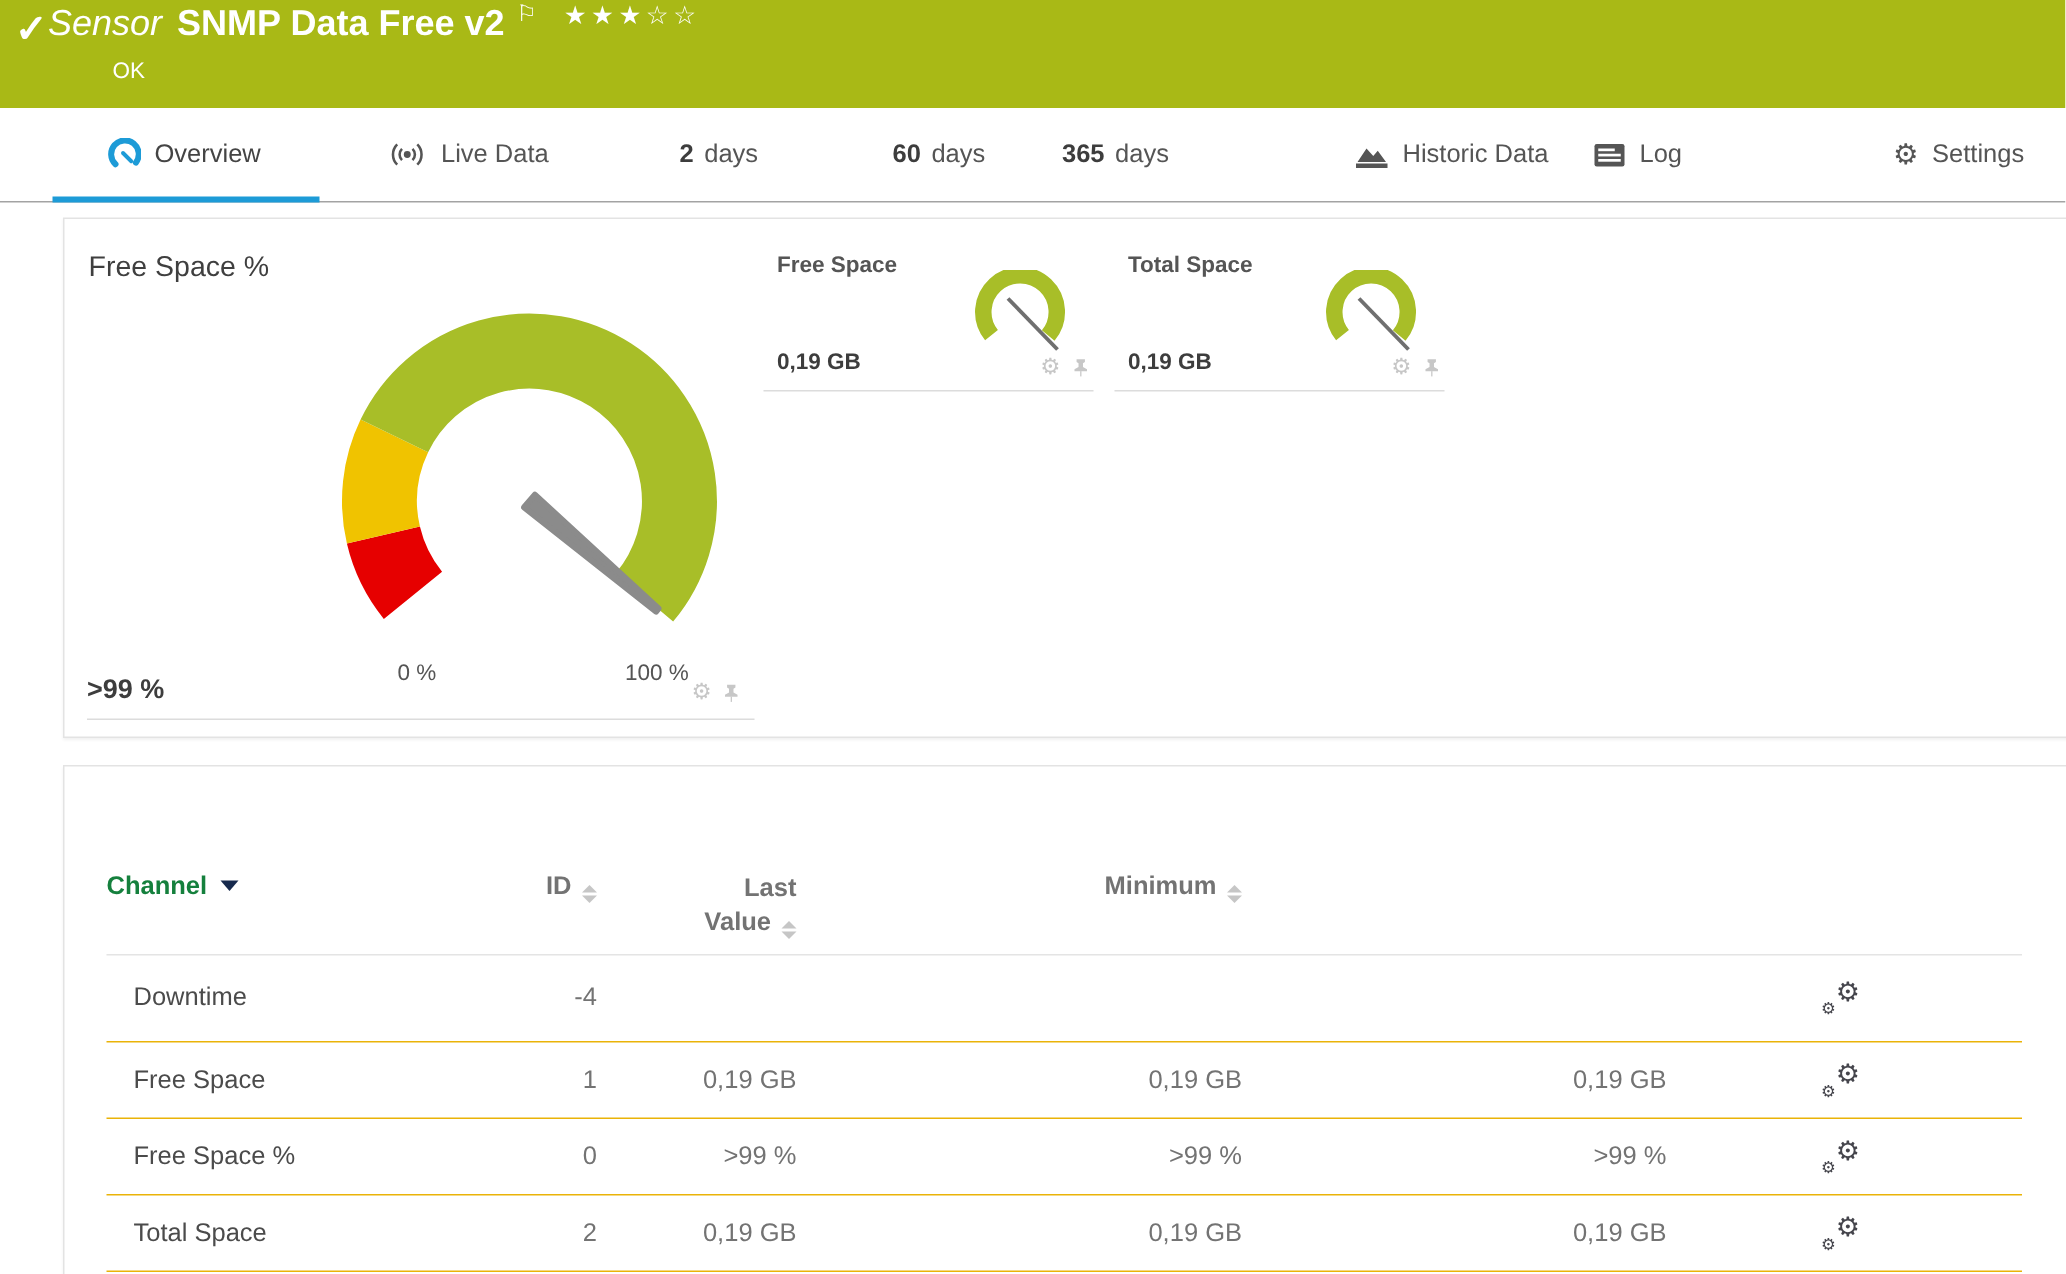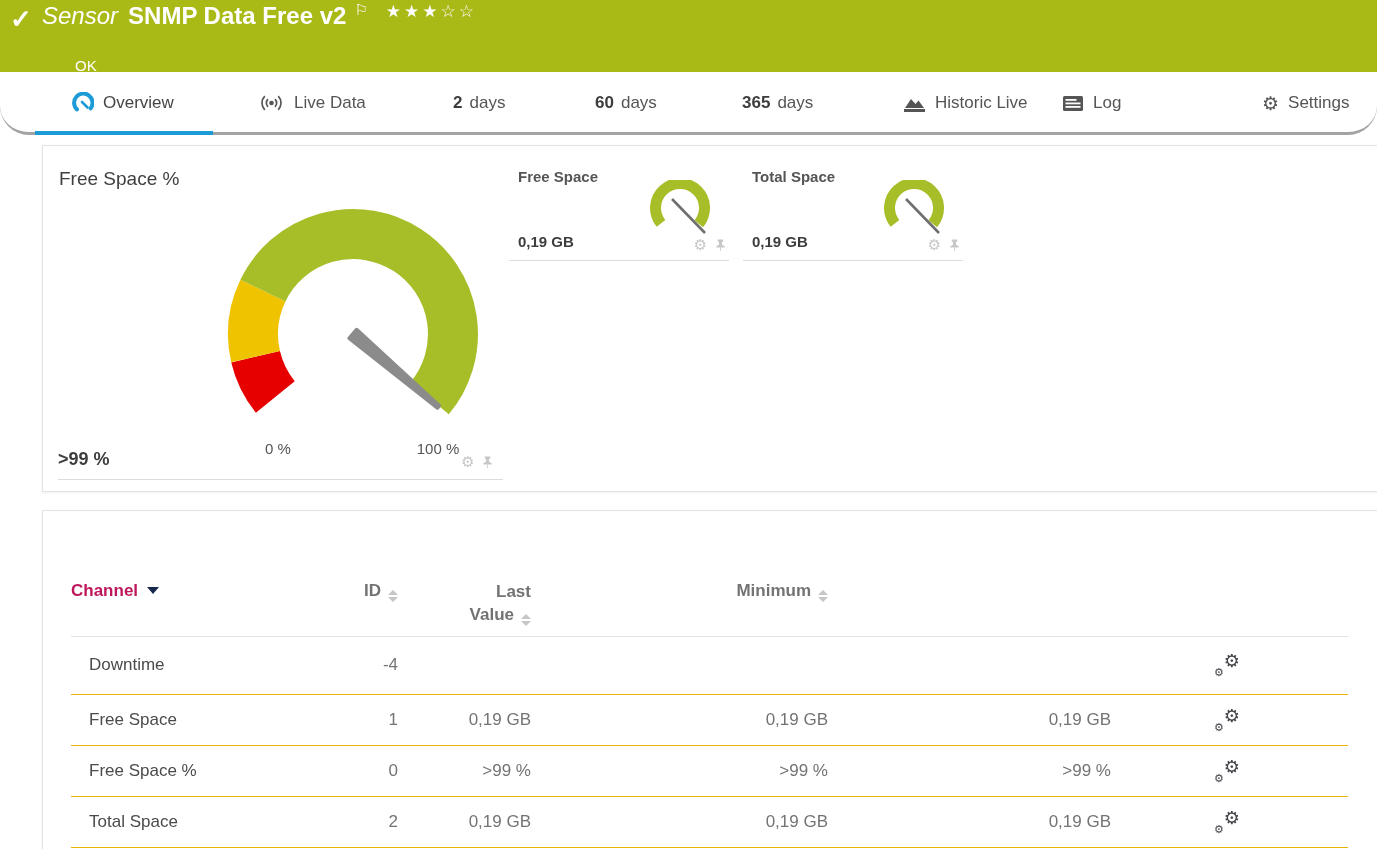--- a/index.html
+++ b/index.html
@@ -2,29 +2,29 @@
 <html><head>
 <meta charset="utf-8">
 <style>
   * { margin:0; padding:0; box-sizing:border-box; }
   html,body { width:1377px; height:849px; overflow:hidden; background:#fff;
     font-family:"Liberation Sans", sans-serif; }
 
   
   .hdr { position:relative; height:72px; background:#a9b916; color:#fff; }
   .hdr-check { position:absolute; left:10px; top:4px; font-size:26px; font-weight:bold; }
-  .hdr-titlerow { position:absolute; left:42px; top:2px; display:flex; align-items:baseline; }
+  .hdr-titlerow { position:absolute; left:32px; top:2px; display:flex; align-items:baseline; }
   .hdr-sensor { font-style:italic; font-size:24px; margin-right:10px; }
   .hdr-title { font-weight:bold; font-size:24px; }
   .hdr-flag { font-size:15px; margin-left:8px; position:relative; top:-9px; }
   .hdr-stars { margin-left:18px; position:relative; top:-7px; font-size:17px; letter-spacing:3px; }
-  .hdr-status { position:absolute; left:75px; top:39px; font-size:15px;margin-top:18px; }
-
-  
-  .tabbar { position:relative; height:63px; background:#fff; border-bottom:3px solid #a3a3a3;border-radius:29px; }
+  .hdr-status { position:absolute; left:75px; top:39px; font-size:15px; }
+
+  
+  .tabbar { position:relative; height:63px; background:#fff; border-bottom:1px solid #a3a3a3; }
   .tab { position:absolute; top:0; height:62px; display:flex; align-items:center;
          font-size:17px; color:#555; cursor:pointer; white-space:nowrap; }
   .tab .ticon { margin-right:9px; display:flex; align-items:center; }
   .tab .num { font-weight:bold; color:#3d3d3d; margin-right:7px; }
   .tab.active { color:#444; }
   .tab-underline { position:absolute; left:35px; top:59px; width:178px; height:4px; background:#1d9bd7; }
   .gear-glyph { font-style:normal; }
 
   
   .card { position:absolute; background:#fff; border:1px solid #e3e3e3;
@@ -51,21 +51,21 @@
   .stile .tile-foot { right:2px; bottom:8px; }
   #stile-free  { left:466px; }
   #stile-total { left:700px; }
 
   
   .tbl { margin:70px 0 0 28px; width:1277px; }
   .trow { display:grid; grid-template-columns:210px 117px 133px 297px 283px 237px;
           align-items:center; border-bottom:1px solid #eab308; height:51px; }
   .trow.first { height:58px; }
   .thead { border-bottom:1px solid #e4e4e4; align-items:start; height:auto; padding-bottom:9px; }
-  .th { font-size:17px; font-weight:bold; color:#be185d; }
+  .th { font-size:17px; font-weight:bold; color:#15803d; }
   .c-channel { padding-left:18px; font-size:17px; color:#4b4b4b; }
   .c-id,.c-last,.c-min,.c-max { text-align:right; font-size:17px; color:#737373; }
   .c-gear { display:flex; justify-content:flex-end; padding-right:108px; }
   .sorts { display:inline-flex; flex-direction:column; gap:2px; margin-left:7px; vertical-align:1px; }
   .tri-up { width:0; height:0; border-left:5px solid transparent; border-right:5px solid transparent;
             border-bottom:5px solid #c6c6c6; }
   .tri-down { width:0; height:0; border-left:5px solid transparent; border-right:5px solid transparent;
               border-top:5px solid #c6c6c6; }
   .tri-sorted { display:inline-block; width:0; height:0; border-left:6px solid transparent;
                 border-right:6px solid transparent; border-top:7px solid #16294d;
@@ -110,32 +110,32 @@
     <span>Live Data</span>
   </div>
   <div class="tab" style="left:453px">
     <span class="num">2</span>
     <span>days</span>
   </div>
   <div class="tab" style="left:595px">
     <span class="num">60</span>
     <span>days</span>
   </div>
-  <div class="tab" style="left:742px">
+  <div class="tab" style="left:708px">
     <span class="num">365</span>
     <span>days</span>
   </div>
   <div class="tab" style="left:903px">
     <span class="ticon">
       <svg width="23" height="19" viewBox="0 0 23 19">
         <path d="M1 18 h21 v-3 h-21 z" fill="#555"></path>
         <path d="M2 14 l6 -9 4.5 5 3 -3.5 5.5 7.5 z" fill="#555"></path>
       </svg>
     </span>
-    <span>Historic Live</span>
+    <span>Historic Data</span>
   </div>
   <div class="tab" style="left:1062px">
     <span class="ticon">
       <svg width="22" height="17" viewBox="0 0 22 17">
         <rect x="1" y="1" width="20" height="15" rx="1.5" fill="#555"></rect>
         <rect x="3.5" y="4" width="11" height="1.8" fill="#fff"></rect>
         <rect x="3.5" y="7.5" width="15" height="1.8" fill="#fff"></rect>
         <rect x="3.5" y="11" width="15" height="1.8" fill="#fff"></rect>
       </svg>
     </span>

